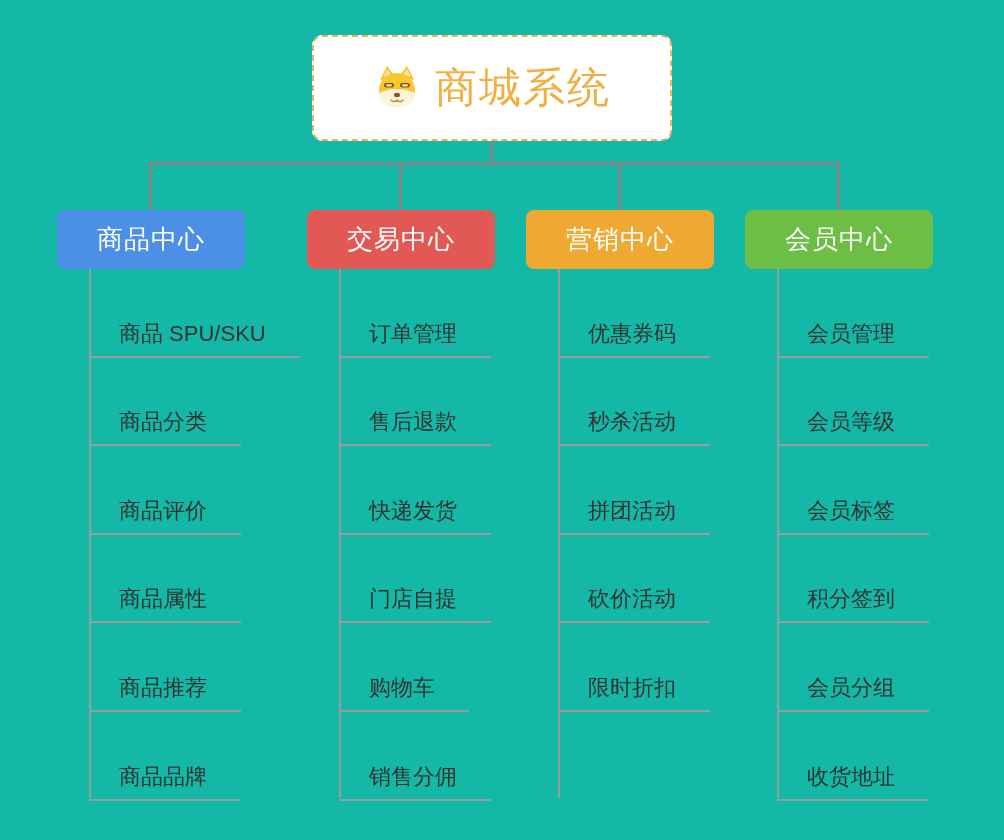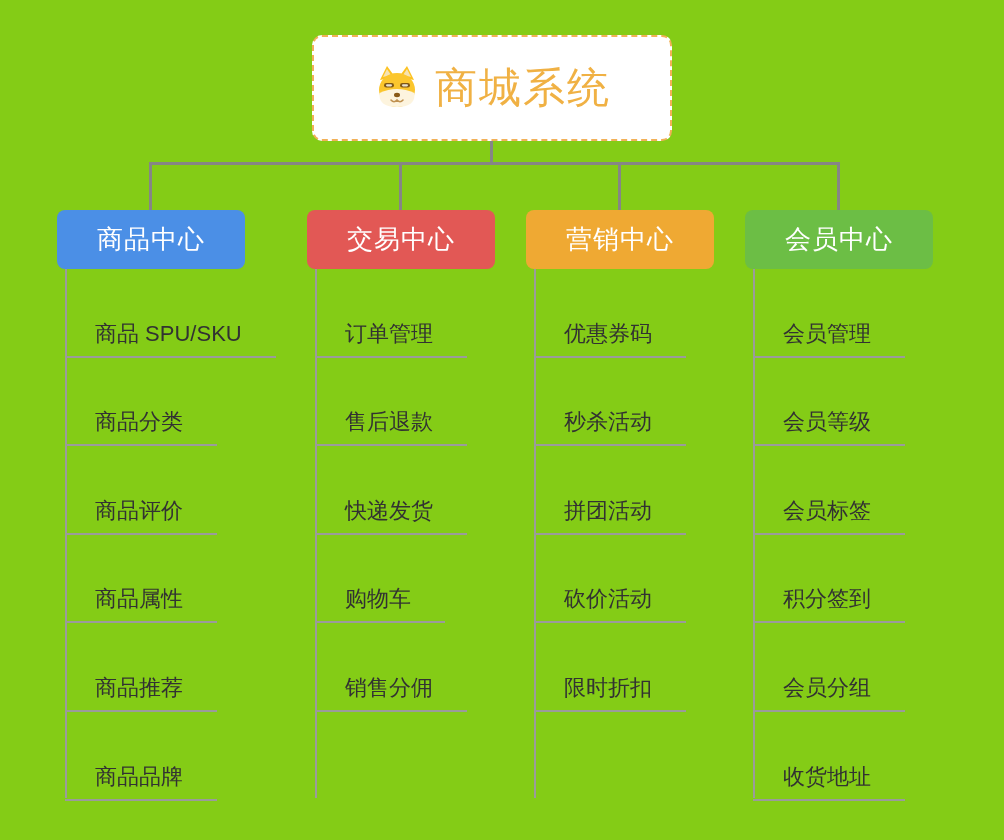--- a/index.html
+++ b/index.html
@@ -3,21 +3,21 @@
 <meta charset="utf-8">
 <style>
   html,body{margin:0;padding:0;}
   body{
     font-family:"Liberation Sans","DejaVu Sans",sans-serif;
     background:#f7f7f7;
   }
   .canvas{
     position:relative;
     width:1004px;height:840px;
-    background:#84cc16;
+    background:#14b8a6;
     overflow:hidden;
   }
 
   
   .root-node{
     position:absolute;
     left:312px;top:35px;
     width:360px;height:106px;
     box-sizing:border-box;
     background:#ffffff;
@@ -56,21 +56,21 @@
     border-radius:8px;
     display:flex;align-items:center;justify-content:center;
     color:#ffffff;
     font-size:26px;
     letter-spacing:1px;
     cursor:default;
   }
 
   .leaves{
     position:relative;
-    margin-left:8px;
+    margin-left:32px;
   }
   .trunk{
     position:absolute;
     left:0;top:0;
     width:2px;height:529px;
   }
   .leaf{
     height:88.6px;
     display:flex;
     align-items:flex-end;
@@ -149,20 +149,23 @@
       <div class="leaf">
           <span class="leaf-label" style="color: rgb(50, 50, 50); border-bottom-color: rgb(155, 155, 155);">订单管理</span>
         </div>
       <div class="leaf">
           <span class="leaf-label" style="color: rgb(50, 50, 50); border-bottom-color: rgb(155, 155, 155);">售后退款</span>
         </div>
       <div class="leaf">
           <span class="leaf-label" style="color: rgb(50, 50, 50); border-bottom-color: rgb(155, 155, 155);">快递发货</span>
         </div>
       <div class="leaf">
+          <span class="leaf-label" style="color: rgb(50, 50, 50); border-bottom-color: rgb(155, 155, 155);">门店自提</span>
+        </div>
+      <div class="leaf">
           <span class="leaf-label" style="color: rgb(50, 50, 50); border-bottom-color: rgb(155, 155, 155); text-align: right;">购物车</span>
         </div>
       <div class="leaf">
           <span class="leaf-label" style="color: rgb(50, 50, 50); border-bottom-color: rgb(155, 155, 155);">销售分佣</span>
         </div>
     </div>
   </div>
 
   <div class="column col-3">
     <div class="branch-box" style="background: rgb(239, 169, 51);">营销中心</div>

